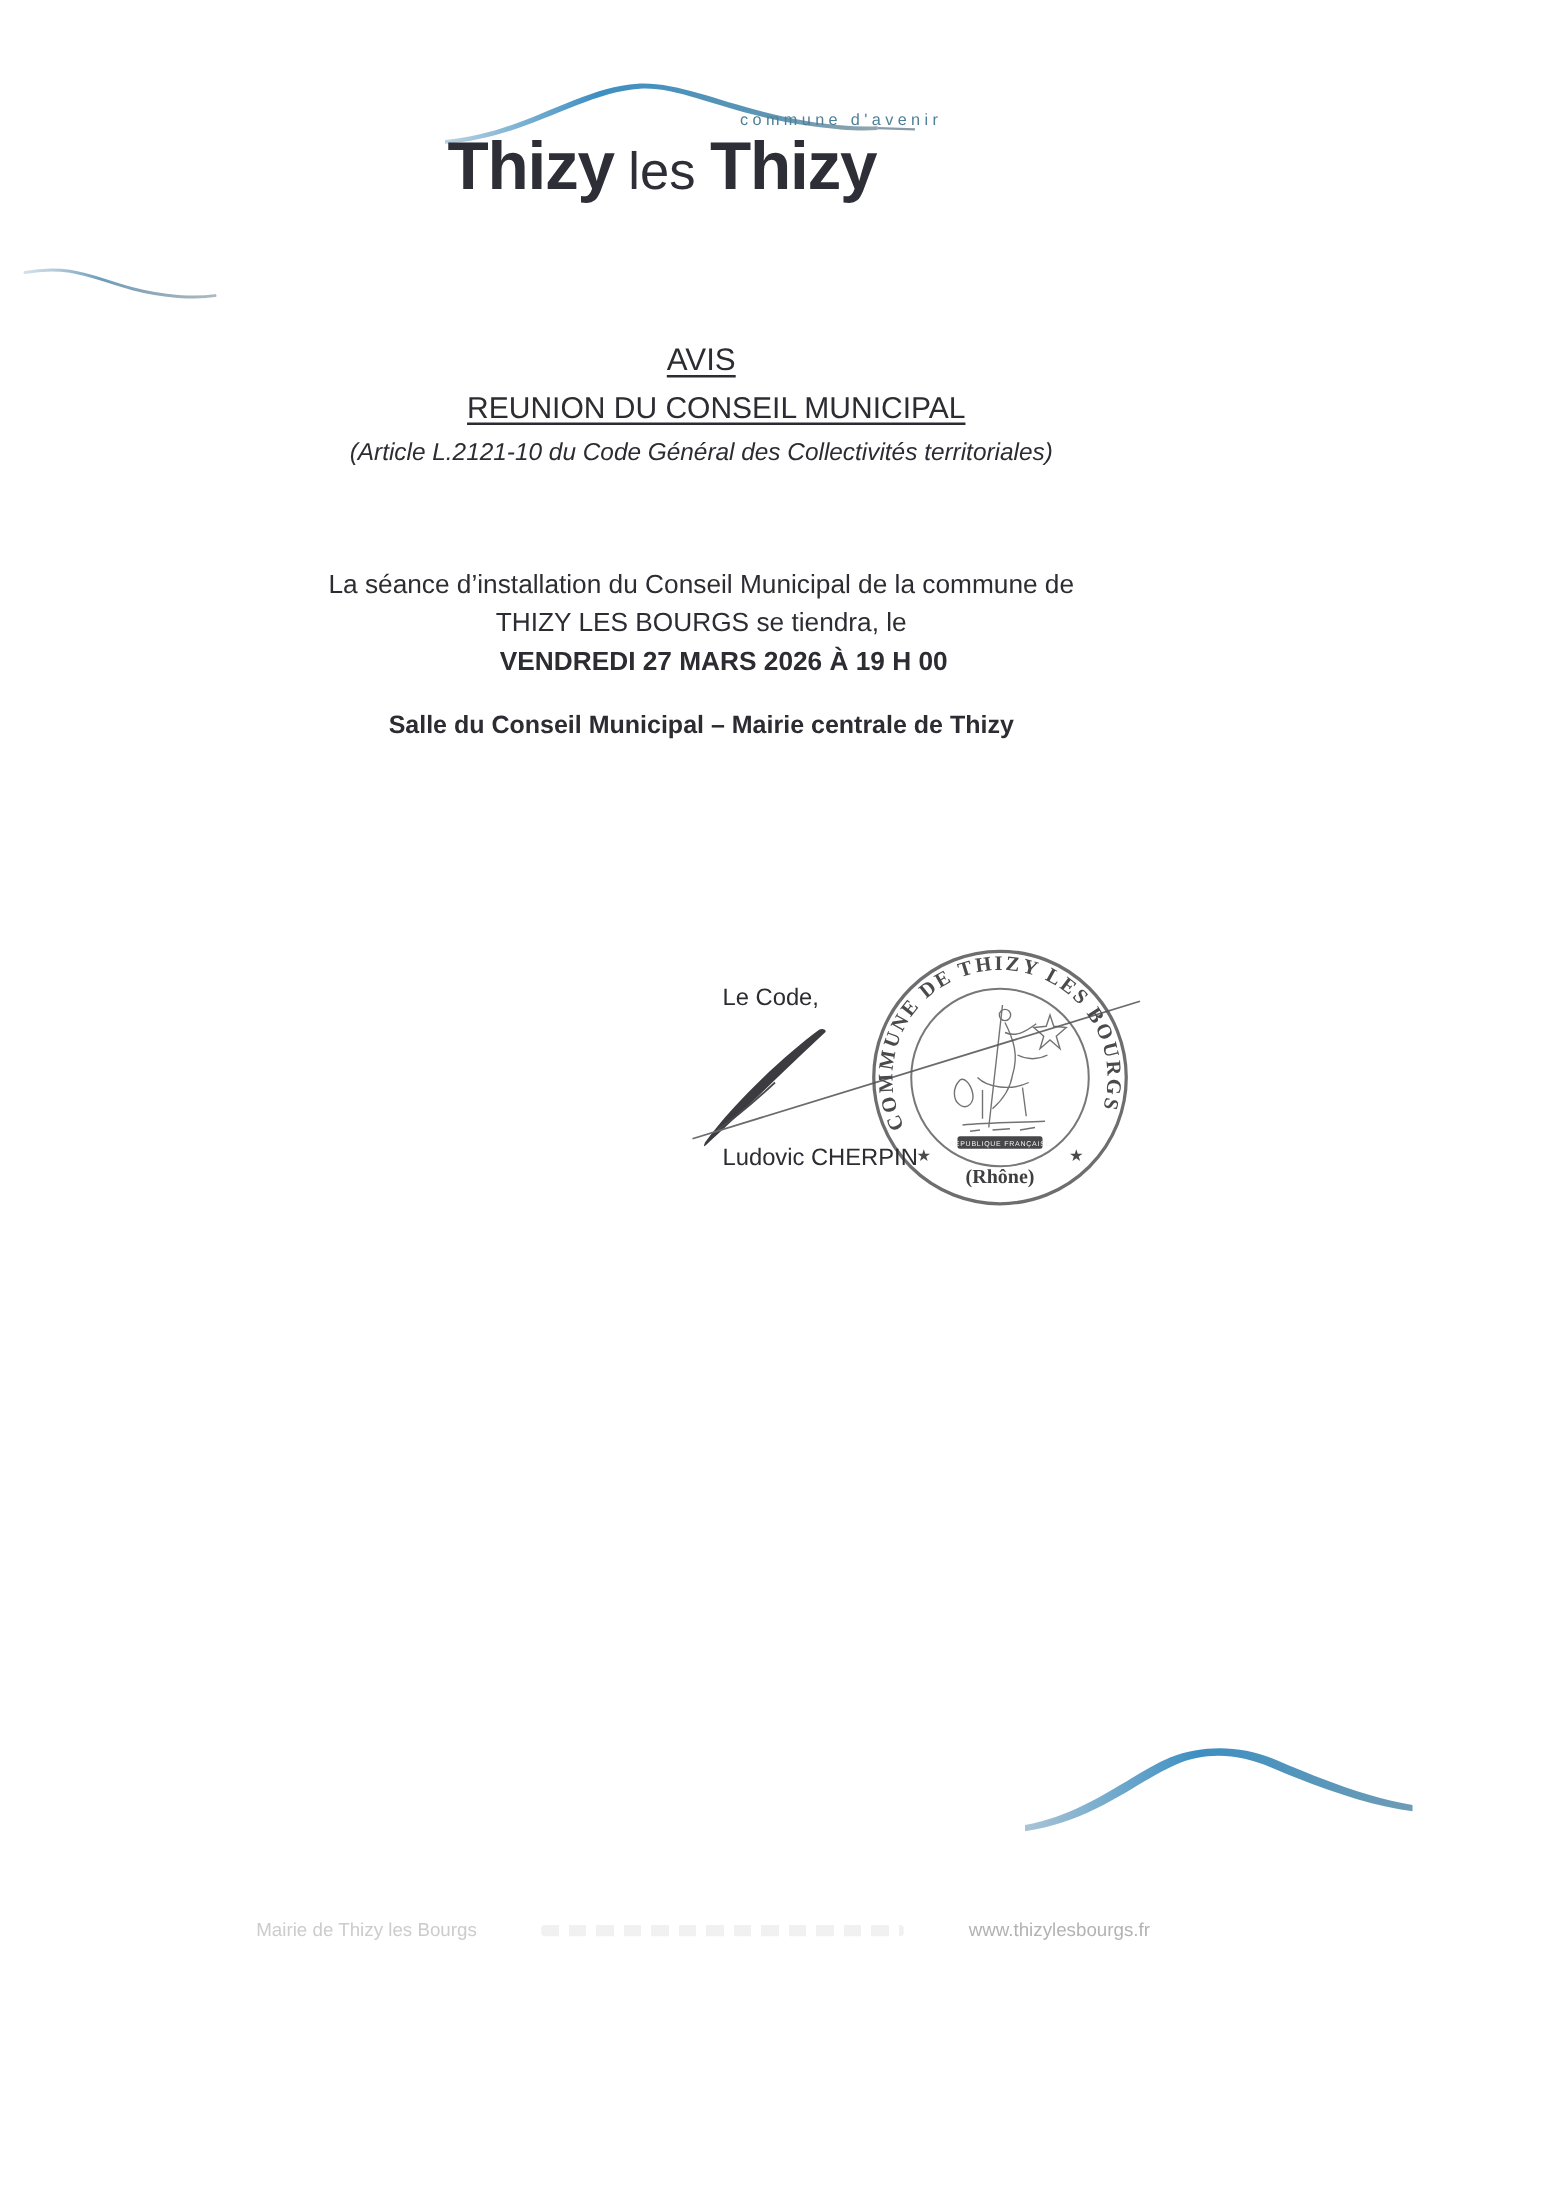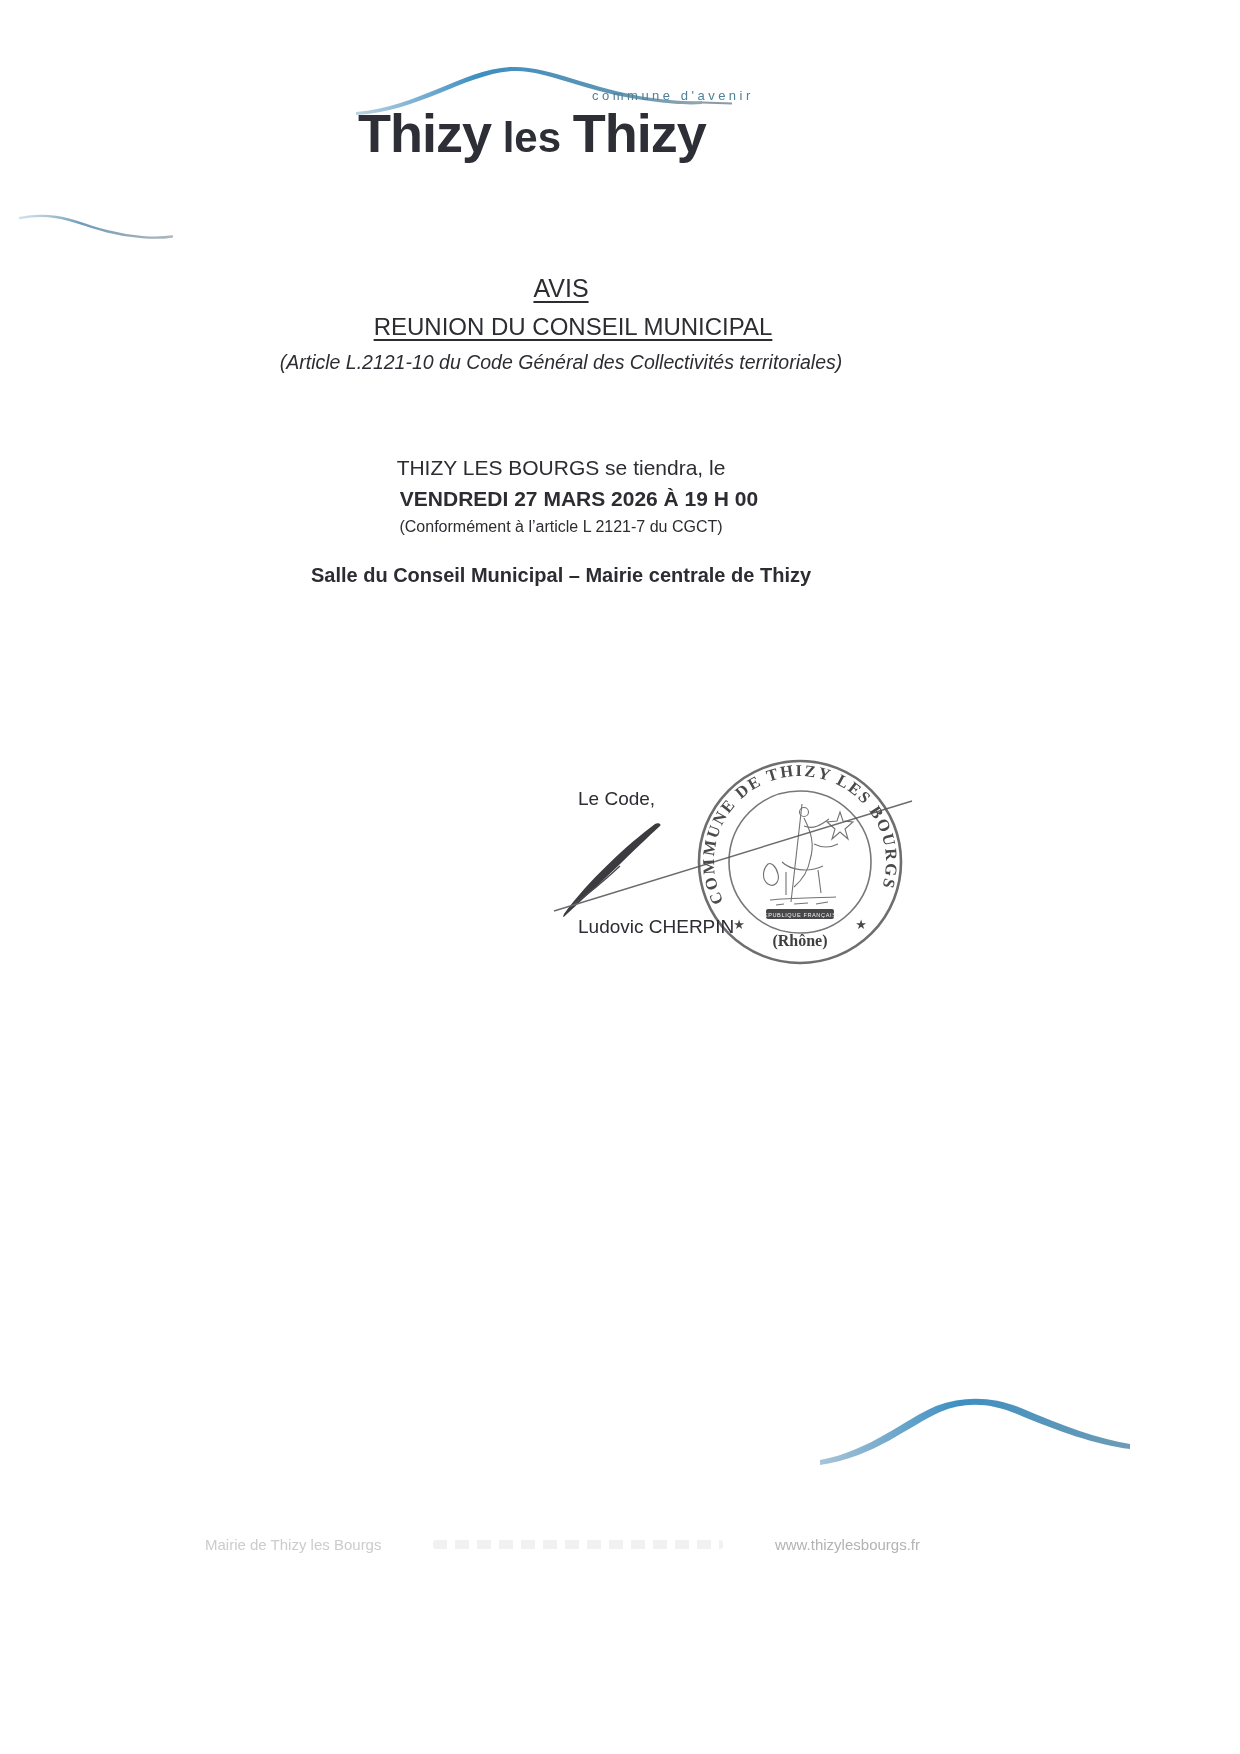--- a/index.html
+++ b/index.html
@@ -18,21 +18,21 @@
   .logo-swoosh{position:absolute;left:0;top:0;}
   .logo-tagline{
     position:absolute;left:242px;top:30px;
     font-size:13px;letter-spacing:3.5px;color:#4e8098;white-space:nowrap;
   }
   .logo-wordmark{
     position:absolute;left:8px;top:44px;white-space:nowrap;
     color:#2e2e36;
   }
   .logo-word-bold{font-size:54px;font-weight:700;letter-spacing:-1px;}
-  .logo-word-light{font-size:42px;font-weight:700;letter-spacing:0;}
+  .logo-word-light{font-size:42px;font-weight:400;letter-spacing:0;}
 
   
   .left-swoosh{position:absolute;left:14px;top:204px;}
 
   
   .heading{
     position:absolute;left:0;top:272px;width:1122px;
     text-align:center;line-height:1.32;
   }
   .heading-title{
@@ -112,23 +112,23 @@
     <path d="M 6,14 C 42,7 62,19 92,27 C 117,33.5 142,35 158,32.5" stroke="url(#lwave)" stroke-width="2.4" fill="none" stroke-linecap="round"></path>
   </svg>
 
   <section class="heading">
     <div class="heading-title">AVIS</div>
     <div class="heading-subtitle">REUNION DU CONSEIL MUNICIPAL</div>
     <div class="heading-article">(Article L.2121-10 du Code Général des Collectivités territoriales)</div>
   </section>
 
   <section class="body-block">
+    <div class="body-line">La séance d’installation du Conseil Municipal de la commune de</div>
     <div class="body-line">THIZY LES BOURGS se tiendra, le</div>
     <div class="body-line bold">VENDREDI 27 MARS 2026 À 19 H 00</div>
-    <div class="body-line small">(Conformément à l’article L 2121-7 du CGCT)</div>
     <div class="body-line venue">Salle du Conseil Municipal – Mairie centrale de Thizy</div>
   </section>
 
   <div class="maire-label">Le Code,</div>
 
   <svg class="sig-overlay" width="385" height="160" viewBox="0 0 385 160">
 
     <path d="M 120,46 C 96,68 60,104 28,133 C 24,137 22,139 24,134 C 48,101 88,64 115,44
              C 118,42 122,44 120,46 Z" fill="#3c3c40"></path>
     <path d="M 34,124 C 50,113 66,99 80,86" stroke="#4a4a4e" stroke-width="1.4" fill="none"></path>

